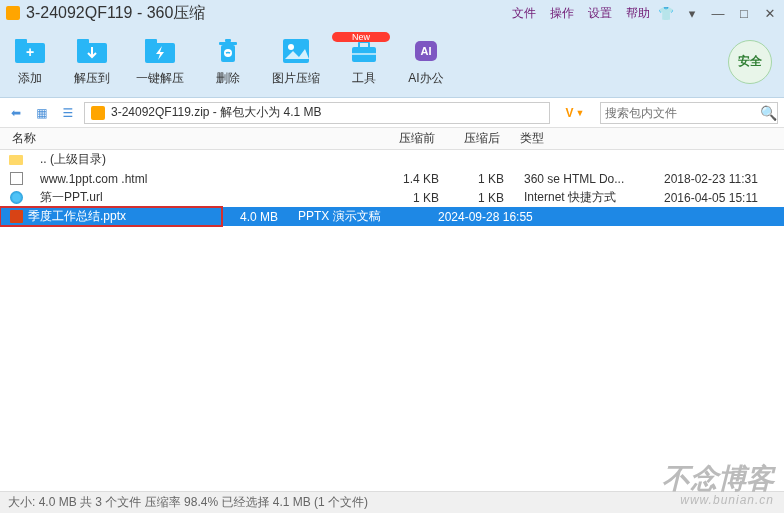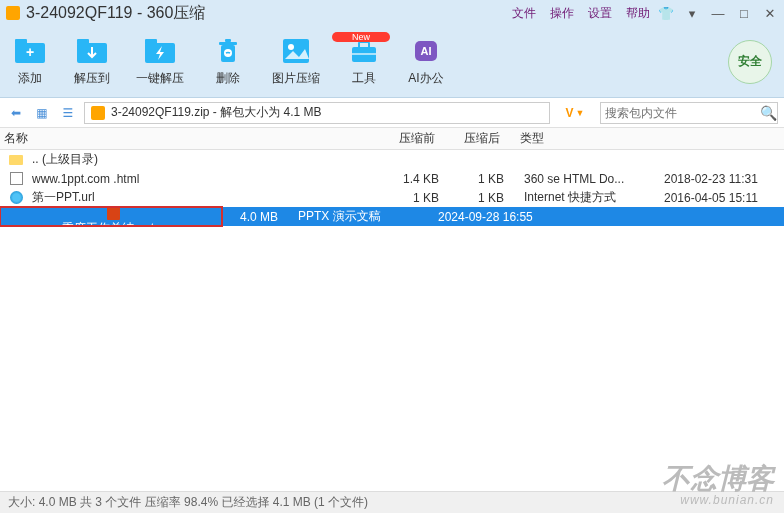--- a/index.html
+++ b/index.html
@@ -23,32 +23,32 @@
 .pathbar { height: 30px; background: #fff; display: flex; align-items: center; padding: 0 6px; gap: 6px; border-bottom: 1px solid #e0e0e0; }
 .pathbar .nav-icon { width: 20px; height: 20px; display: flex; align-items: center; justify-content: center; color: #4a90d9; cursor: pointer; }
 .pathbar .crumb { flex: 1; height: 22px; border: 1px solid #ccc; display: flex; align-items: center; padding: 0 6px; font-size: 12px; color: #333; }
 .pathbar .crumb .zip-icon { width: 14px; height: 14px; background: #ffa500; margin-right: 6px; border-radius: 2px; }
 .pathbar .v-btn { color: #ff9800; font-weight: bold; width: 38px; text-align: center; cursor: pointer; display: flex; align-items: center; justify-content: center; gap: 2px; }
 .pathbar .search { width: 178px; height: 22px; border: 1px solid #ccc; display: flex; align-items: center; padding: 0 4px; }
 .pathbar .search input { border: none; outline: none; flex: 1; font-size: 12px; color: #888; }
 .pathbar .search .s-icon { color: #4a90d9; font-size: 14px; }
 
 .headers { height: 22px; display: flex; align-items: center; border-bottom: 1px solid #e0e0e0; font-size: 12px; color: #333; background: #fafafa; }
-.col-name { width: 375px; padding-left: 4px; }
+.col-name { width: 375px; padding-left: 12px; }
 .col-before { width: 70px; text-align: right; padding-right: 10px; }
 .col-after { width: 65px; text-align: right; padding-right: 10px; }
 .col-type { width: 140px; padding-left: 10px; }
 .col-date { width: 130px; padding-left: 10px; }
 
 .filelist { background: #fff; }
 .row { height: 19px; display: flex; align-items: center; font-size: 12px; color: #333; }
 .row .ficon { width: 16px; height: 14px; margin: 0 4px 0 8px; display: flex; align-items: center; justify-content: center; }
 .row .fname { flex: 1; }
 .row.selected { background: #1e88e5; color: #fff; }
-.row.selected-border { outline: 2px solid #d32f2f; outline-offset: -1px; position: relative; flex-direction: column; }
+.row.selected-border { outline: 2px solid #d32f2f; outline-offset: -1px; position: relative; }
 .folder-ic { width: 14px; height: 10px; background: #ffd96a; border-radius: 1px; }
 .html-ic { width: 13px; height: 13px; background: #fff; border: 1px solid #888; }
 .url-ic { width: 13px; height: 13px; background: radial-gradient(circle, #4fc3f7 40%, #0277bd 100%); border-radius: 50%; }
 .pptx-ic { width: 13px; height: 13px; background: #d84315; border-radius: 1px; }
 
 .statusbar { position: absolute; bottom: 0; left: 0; right: 0; height: 22px; background: #f0f0f0; border-top: 1px solid #ddd; display: flex; align-items: center; padding: 0 8px; font-size: 12px; color: #666; }
 
 .watermark { position: absolute; right: 10px; bottom: 6px; text-align: right; color: #bbb; font-style: italic; pointer-events: none; }
 .watermark .w1 { font-size: 28px; font-weight: bold; line-height: 1; }
 .watermark .w2 { font-size: 12px; letter-spacing: 1px; }

